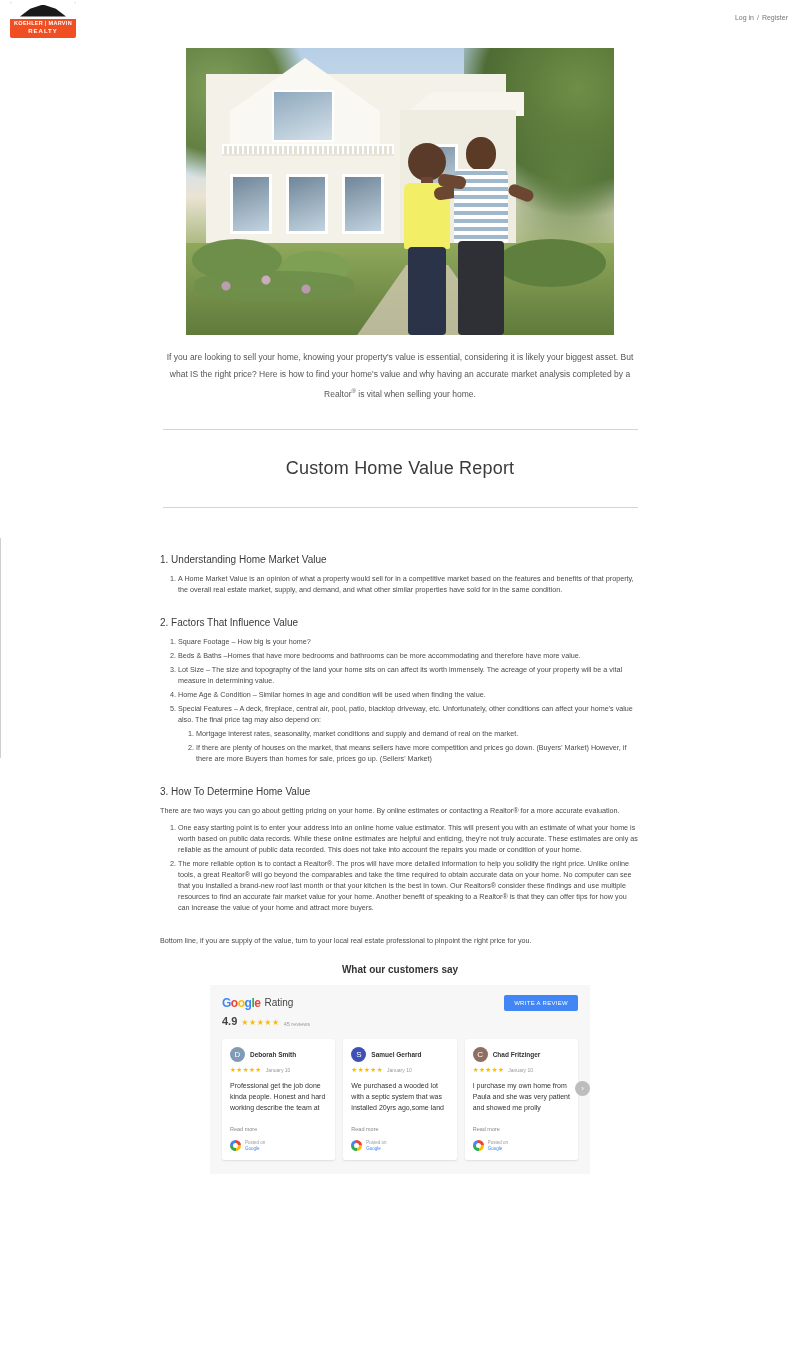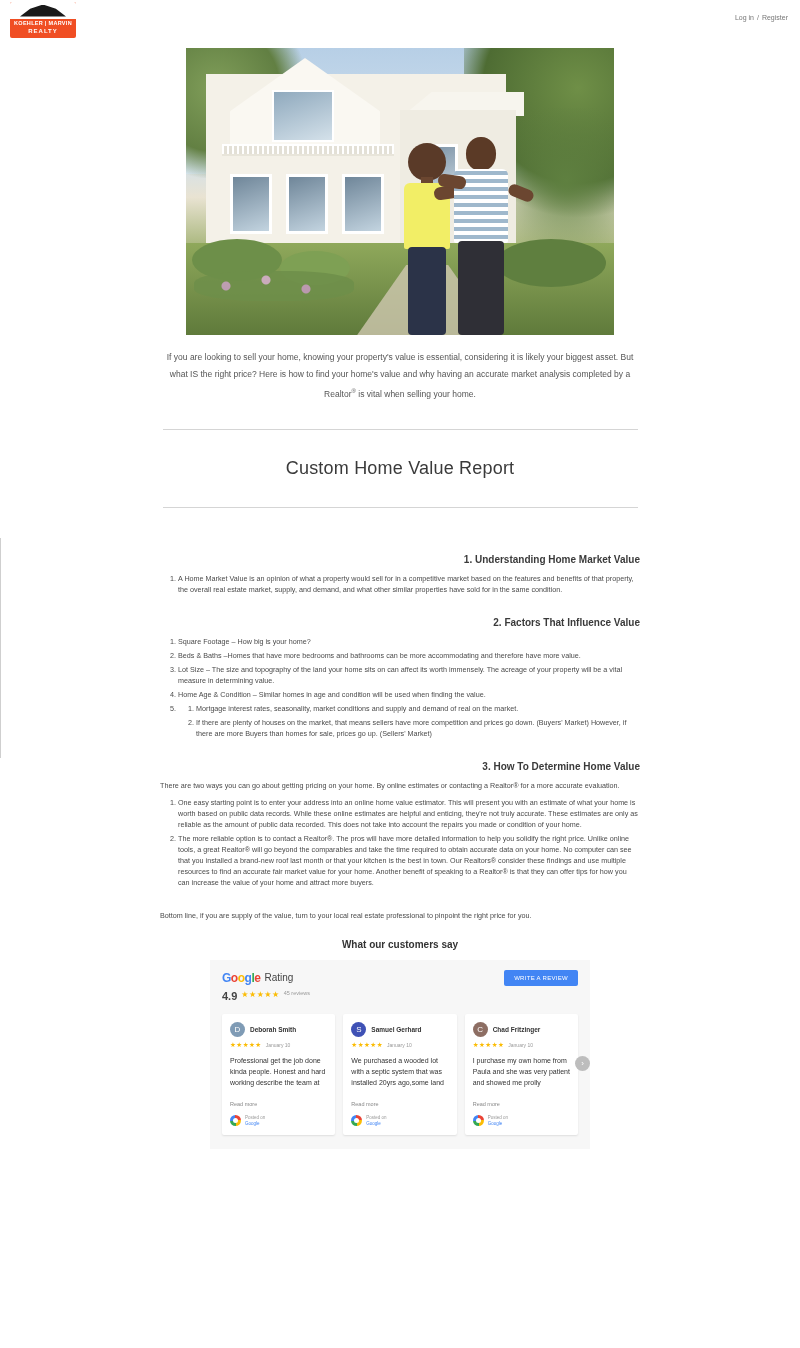--- a/index.html
+++ b/index.html
@@ -202,24 +202,23 @@
     font-size: 5.5px;
     letter-spacing: .6px;
     cursor: pointer;
     font-family: "Liberation Sans", sans-serif;
   }
 
   
   .article { width: 480px; margin: 46px auto 0; color: #444; }
   .article h2 {
     font-size: 10px;
-    font-weight: bold;
+    font-weight: normal;
     color: #3a3a3a;
     margin: 0 0 8px 0;
-    text-align: right;
   }
   .article ol { margin: 0 0 22px 0; padding-left: 18px; }
   .article ol li {
     font-size: 7.2px;
     line-height: 11px;
     margin-bottom: 3px;
     color: #4a4a4a;
   }
   .article ol ol { margin-top: 3px; margin-bottom: 0; }
   .article p {
@@ -254,21 +253,21 @@
     background: #4285F4;
     color: #fff;
     font-size: 6px;
     padding: 5px 10px;
     border: none;
     border-radius: 2px;
     letter-spacing: .3px;
     cursor: pointer;
     font-family: "Liberation Sans", sans-serif;
   }
-  .rev-score { display: flex; align-items: flex-start; gap: 4px; margin-top: 4px; }
+  .rev-score { display: flex; align-items: flex-end; gap: 4px; margin-top: 4px; }
   .score-num { font-size: 11px; color: #444; font-weight: bold; }
   .stars { color: #fbbc05; font-size: 8px; letter-spacing: .5px; }
   .rev-count { font-size: 5.5px; color: #999; }
   .cards { display: flex; gap: 8px; margin-top: 12px; }
   .card {
     background: #fff;
     width: 118px;
     padding: 8px;
     border-radius: 2px;
     box-shadow: 0 1px 2px rgba(0,0,0,.10);
@@ -402,20 +401,21 @@
       <li>A Home Market Value is an opinion of what a property would sell for in a competitive market based on the features and benefits of that property, the overall real estate market, supply, and demand, and what other similar properties have sold for in the same condition.</li>
     </ol>
 
     <h2>2. Factors That Influence Value</h2>
     <ol>
       <li>Square Footage – How big is your home?</li>
       <li>Beds &amp; Baths –Homes that have more bedrooms and bathrooms can be more accommodating and therefore have more value.</li>
       <li>Lot Size – The size and topography of the land your home sits on can affect its worth immensely. The acreage of your property will be a vital measure in determining value.</li>
       <li>Home Age &amp; Condition – Similar homes in age and condition will be used when finding the value.</li>
       <li>
+        <span>Special Features – A deck, fireplace, central air, pool, patio, blacktop driveway, etc. Unfortunately, other conditions can affect your home's value also. The final price tag may also depend on:</span>
         <ol>
           <li>Mortgage interest rates, seasonality, market conditions and supply and demand of real on the market.</li>
           <li>If there are plenty of houses on the market, that means sellers have more competition and prices go down. (Buyers' Market) However, if there are more Buyers than homes for sale, prices go up. (Sellers' Market)</li>
         </ol>
       </li>
     </ol>
 
     <h2>3. How To Determine Home Value</h2>
     <p>There are two ways you can go about getting pricing on your home. By online estimates or contacting a Realtor® for a more accurate evaluation.</p>
     <ol>

